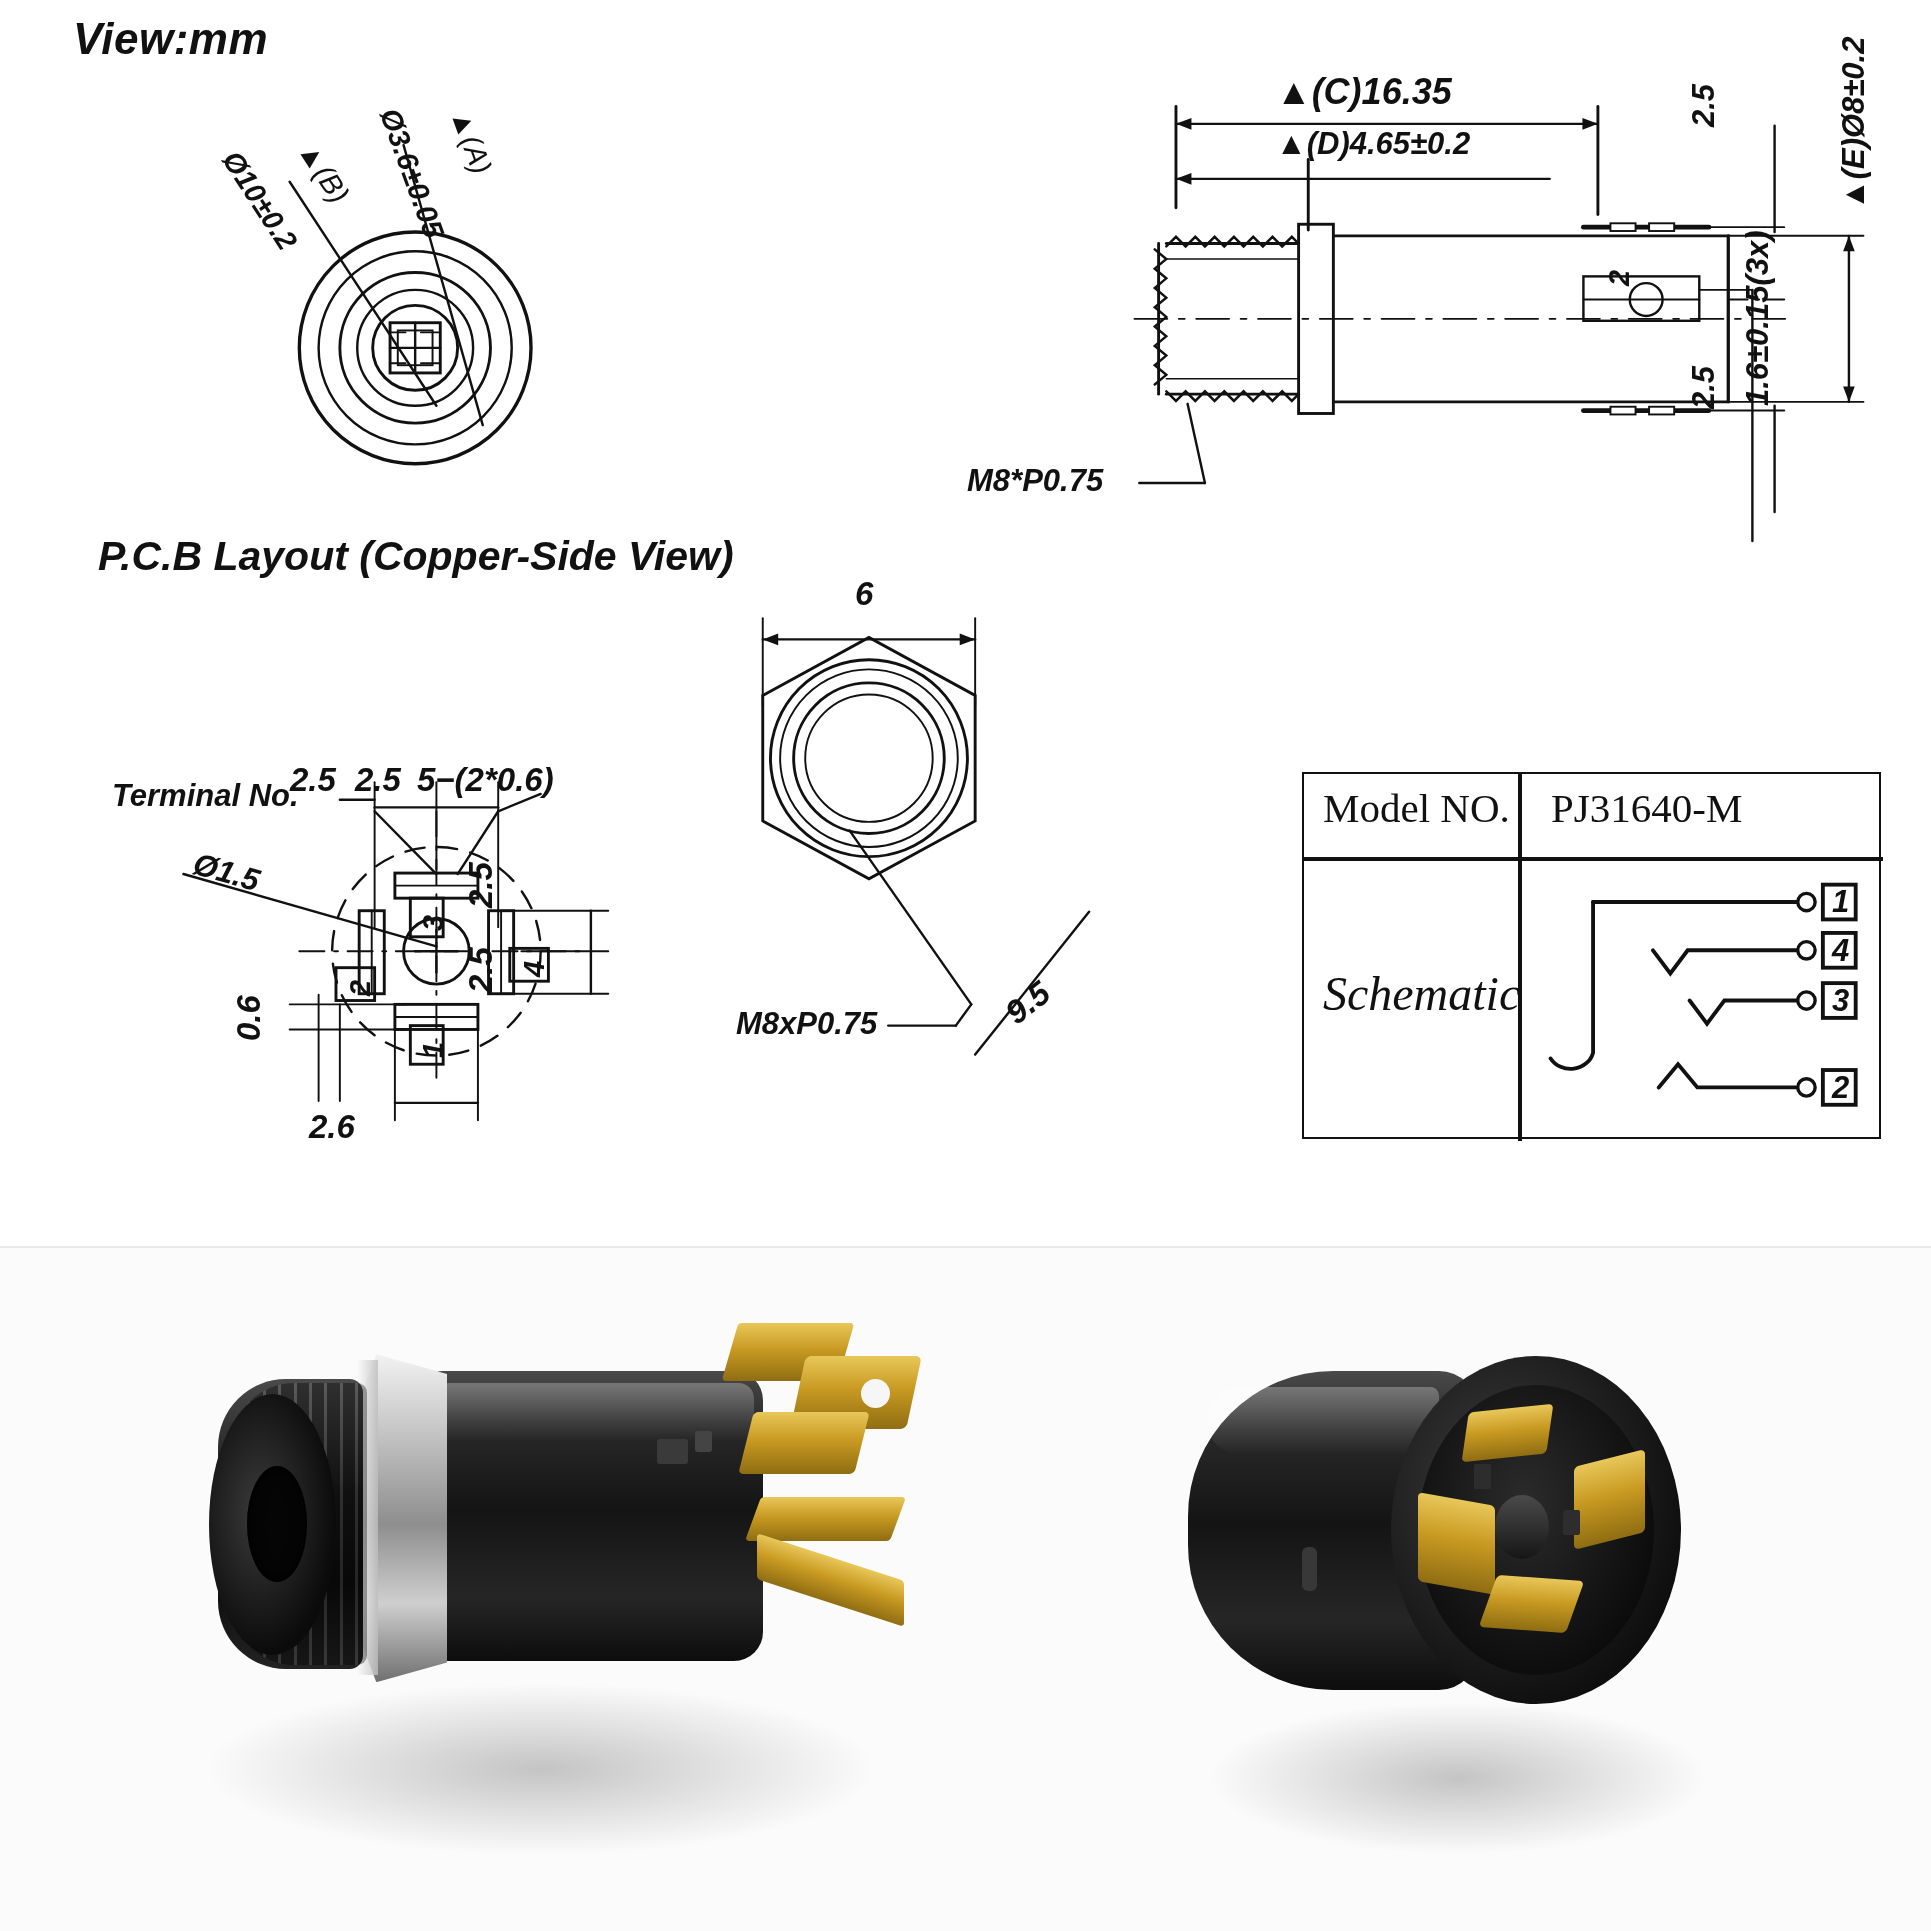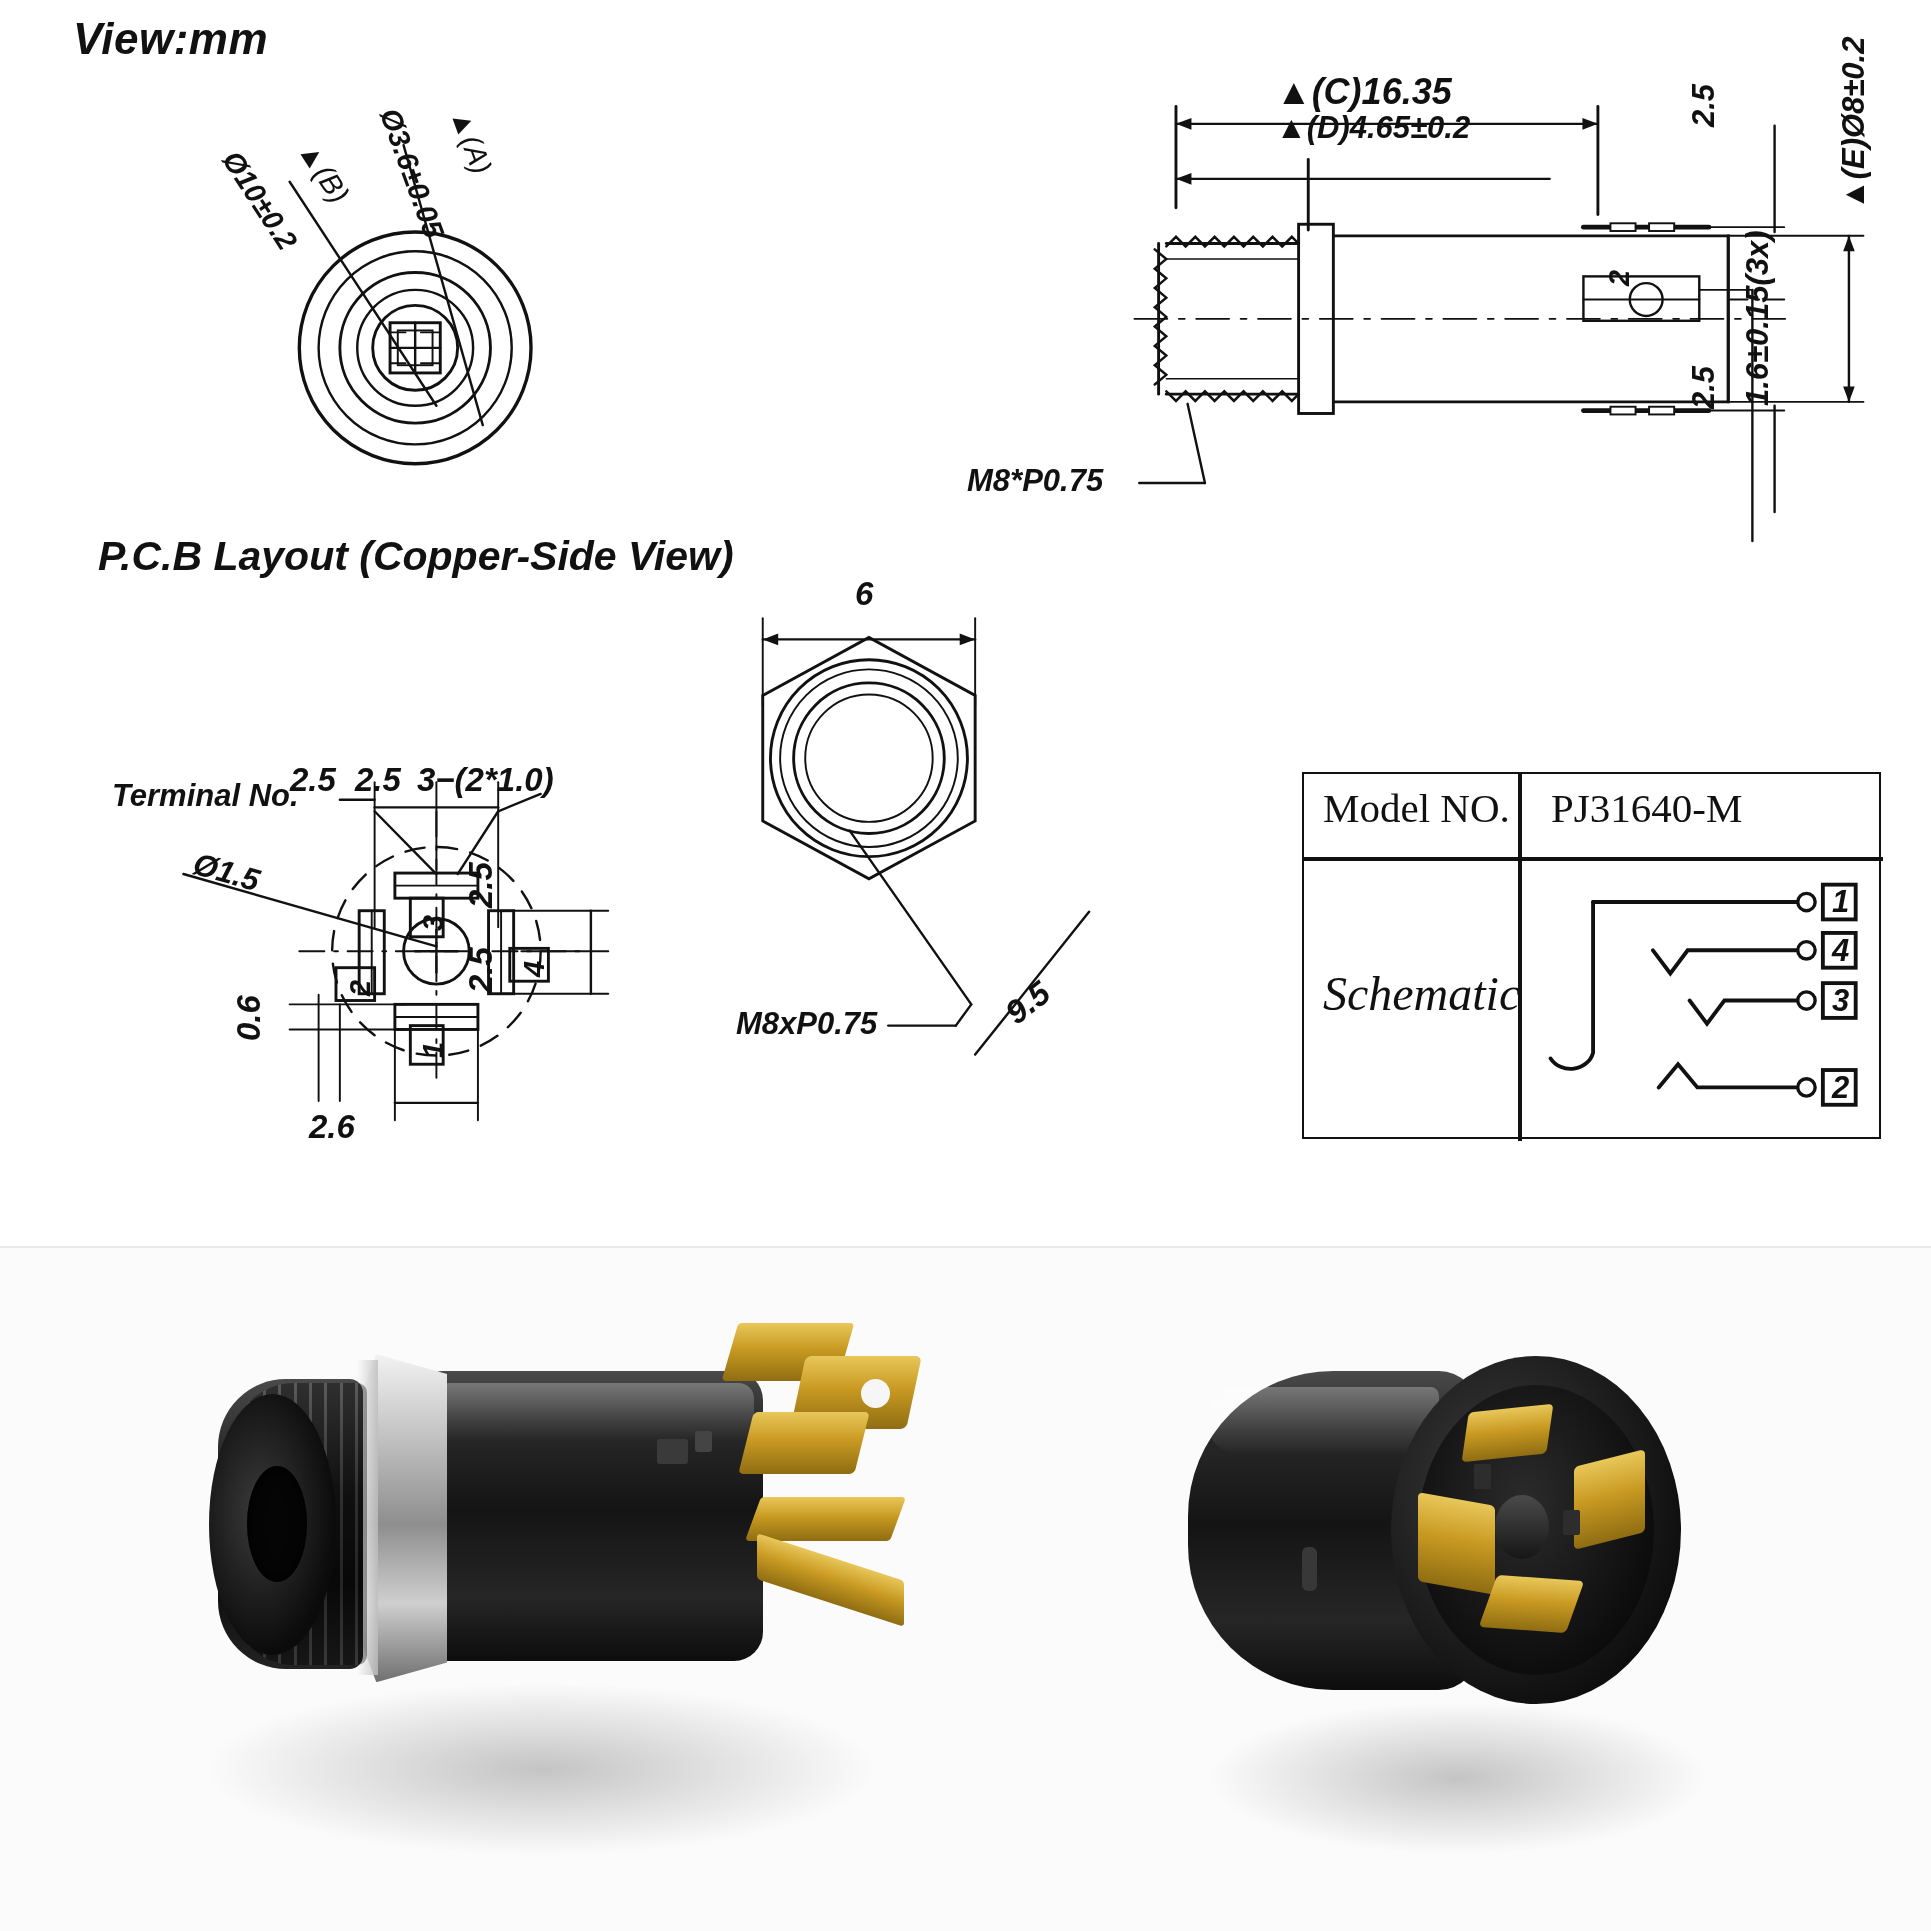--- a/index.html
+++ b/index.html
@@ -213,39 +213,39 @@
     </g>
   </svg>
 
   <div class="txt ital" style="left:243px;top:145px;font-size:29px;transform:rotate(57deg);transform-origin:left top;">Ø10±0.2</div>
   <div class="txt" style="left:319px;top:135px;font-size:29px;font-style:italic;transform:rotate(57deg);transform-origin:left top;">▲(B)</div>
 
   <div class="txt ital" style="left:404px;top:104px;font-size:29px;transform:rotate(70deg);transform-origin:left top;">Ø3.6±0.05</div>
   <div class="txt" style="left:475px;top:104px;font-size:29px;font-style:italic;transform:rotate(70deg);transform-origin:left top;">▲(A)</div>
 
   <div class="txt ital" style="left:1276px;top:71px;font-size:36px;">▲(C)16.35</div>
-  <div class="txt ital" style="left:1276px;top:110px;font-size:31px;">▲(D)4.65±0.2</div>
+  <div class="txt ital" style="left:1276px;top:126px;font-size:31px;">▲(D)4.65±0.2</div>
   <div class="txt ital" style="left:967px;top:463px;font-size:31px;">M8*P0.75</div>
 
   <div class="txt ital" style="left:1686px;top:127px;font-size:31px;transform:rotate(-90deg);transform-origin:left top;">2.5</div>
   <div class="txt ital" style="left:1686px;top:409px;font-size:31px;transform:rotate(-90deg);transform-origin:left top;">2.5</div>
 
   <div class="txt ital" style="left:1836px;top:210px;font-size:31px;transform:rotate(-90deg);transform-origin:left top;">▲(E)Ø8±0.2</div>
 
   <div class="txt ital" style="left:1740px;top:406px;font-size:31px;transform:rotate(-90deg);transform-origin:left top;">1.6±0.15(3x)</div>
 
   <div class="txt ital" style="left:1603px;top:286px;font-size:29px;transform:rotate(-90deg);transform-origin:left top;">2</div>
 
   <div class="txt ital" style="left:98px;top:533px;font-size:41px;">P.C.B Layout (Copper-Side View)</div>
 
   <div class="txt ital" style="left:112px;top:778px;font-size:31px;">Terminal  No.</div>
 
   <div class="txt ital" style="left:290px;top:761px;font-size:33px;">2.5</div>
   <div class="txt ital" style="left:355px;top:761px;font-size:33px;">2.5</div>
-  <div class="txt ital" style="left:417px;top:761px;font-size:33px;">3−(2*1.0)</div>
+  <div class="txt ital" style="left:417px;top:761px;font-size:33px;">5−(2*0.6)</div>
 
   <div class="txt ital" style="left:199px;top:846px;font-size:31px;transform:rotate(16deg);transform-origin:left top;">Ø1.5</div>
 
   <div class="txt ital" style="left:462px;top:908px;font-size:33px;transform:rotate(-90deg);transform-origin:left top;">2.5</div>
   <div class="txt ital" style="left:462px;top:993px;font-size:33px;transform:rotate(-90deg);transform-origin:left top;">2.5</div>
 
   <div class="txt ital" style="left:230px;top:1041px;font-size:33px;transform:rotate(-90deg);transform-origin:left top;">0.6</div>
   <div class="txt ital" style="left:309px;top:1108px;font-size:33px;">2.6</div>
 
   <div class="txt ital" style="left:417px;top:931px;font-size:29px;transform:rotate(-90deg);transform-origin:left top;">3</div>

